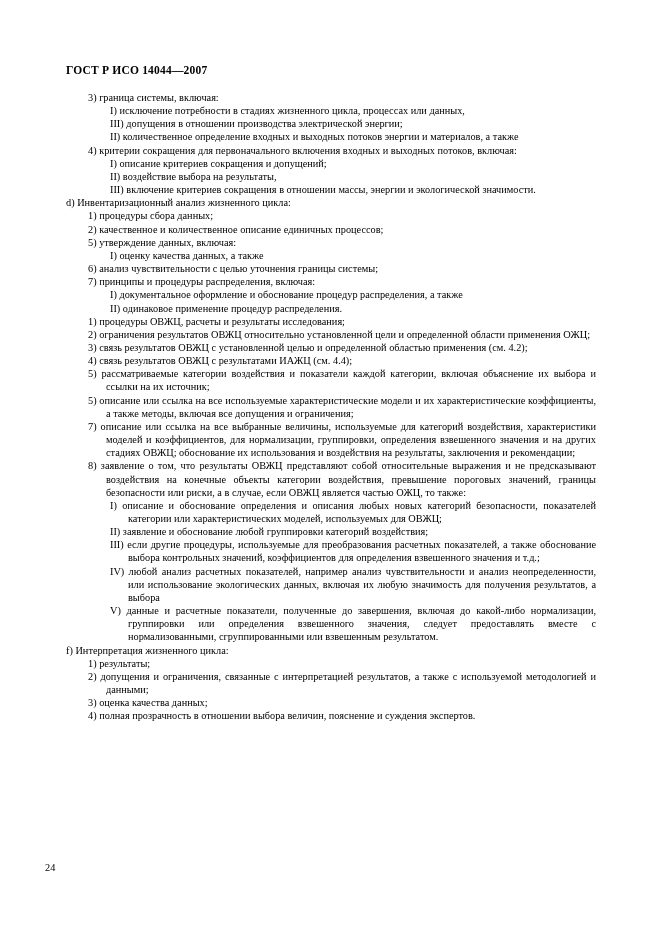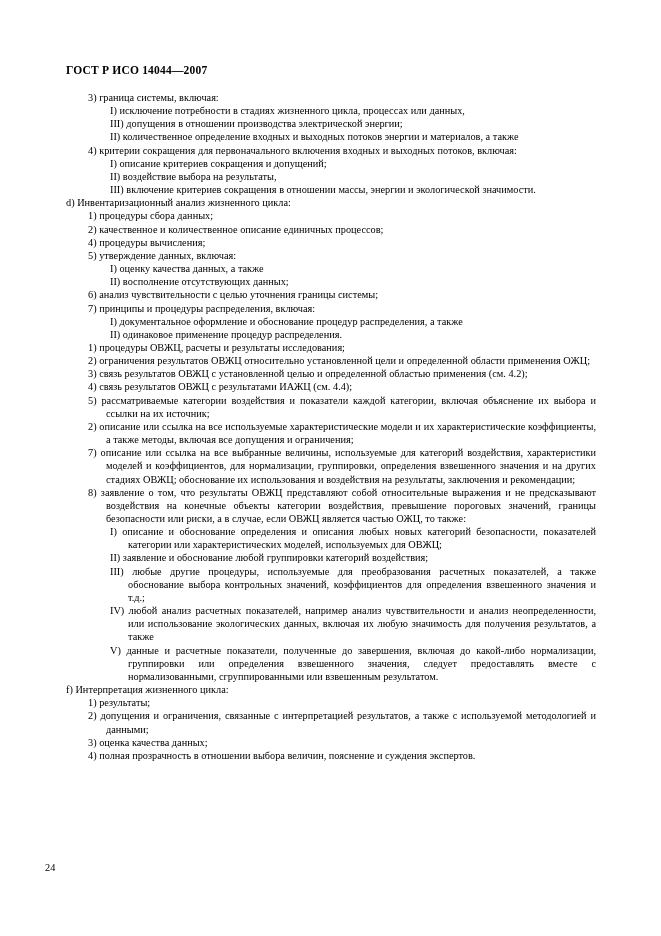--- a/index.html
+++ b/index.html
@@ -68,40 +68,38 @@
       <p class="p hang c">I)  исключение потребности в стадиях жизненного цикла, процессах или данных,</p>
       <p class="p hang c">III)  допущения в отношении производства электрической энергии;</p>
       <p class="p hang c">II)  количественное определение входных и выходных потоков энергии и материалов, а также</p>
       <p class="p hang b">4)  критерии сокращения для первоначального включения входных и выходных потоков, включая:</p>
       <p class="p hang c">I)  описание критериев сокращения и допущений;</p>
       <p class="p hang c">II)  воздействие выбора на результаты,</p>
       <p class="p hang c">III)  включение критериев сокращения в отношении массы, энергии и экологической значимости.</p>
       <p class="p hang a">d)  Инвентаризационный анализ жизненного цикла:</p>
       <p class="p hang b">1)  процедуры сбора данных;</p>
       <p class="p hang b">2)  качественное и количественное описание единичных процессов;</p>
-      <p class="p hang b">4)  процедуры вычисления;</p>
       <p class="p hang b">5)  утверждение данных, включая:</p>
       <p class="p hang c">I)  оценку качества данных, а также</p>
-      <p class="p hang c">II)  восполнение отсутствующих данных;</p>
       <p class="p hang b">6)   анализ чувствительности с целью уточнения границы системы;</p>
       <p class="p hang b">7)  принципы и процедуры распределения, включая:</p>
       <p class="p hang c">I)  документальное оформление и обоснование процедур распределения, а также</p>
       <p class="p hang c">II)  одинаковое применение процедур распределения.</p>
       <p class="p hang b">1)  процедуры ОВЖЦ, расчеты и результаты исследования;</p>
       <p class="p hang b">2)  ограничения результатов ОВЖЦ относительно установленной цели и определенной области применения ОЖЦ;</p>
       <p class="p hang b">3)  связь результатов ОВЖЦ с установленной целью и определенной областью применения (см. 4.2);</p>
       <p class="p hang b">4)  связь результатов ОВЖЦ с результатами ИАЖЦ (см. 4.4);</p>
       <p class="p hang b">5)  рассматриваемые категории воздействия и показатели каждой категории, включая объяснение их выбора и ссылки на их источник;</p>
-      <p class="p hang b">2)  описание или ссылка на все используемые характеристические модели и их характеристические коэффициенты, а также методы, включая все допущения и ограничения;</p>
+      <p class="p hang b">5)  описание или ссылка на все используемые характеристические модели и их характеристические коэффициенты, а также методы, включая все допущения и ограничения;</p>
       <p class="p hang b">7)  описание или ссылка на все выбранные величины, используемые для категорий воздействия, характеристики моделей и коэффициентов, для нормализации, группировки, определения взвешенного значения и на других стадиях ОВЖЦ; обоснование их использования и воздействия на результаты, заключения и рекомендации;</p>
       <p class="p hang b">8)  заявление о том, что результаты ОВЖЦ представляют собой относительные выражения и не предсказывают воздействия на конечные объекты категории воздействия, превышение пороговых значений, границы безопасности или риски, а в случае, если ОВЖЦ является частью ОЖЦ, то также:</p>
       <p class="p hang c">I)  описание и обоснование определения и описания любых новых категорий безопасности, показателей категории или характеристических моделей, используемых для ОВЖЦ;</p>
       <p class="p hang c">II)  заявление и обоснование любой группировки категорий воздействия;</p>
-      <p class="p hang c">III)  любые другие процедуры, используемые для преобразования расчетных показателей, а также обоснование выбора контрольных значений, коэффициентов для определения взвешенного значения и т.д.;</p>
-      <p class="p hang c">IV)  любой анализ расчетных показателей, например анализ чувствительности и анализ неопределенности, или использование экологических данных, включая их любую значимость для получения результатов, а также</p>
+      <p class="p hang c">III)  если другие процедуры, используемые для преобразования расчетных показателей, а также обоснование выбора контрольных значений, коэффициентов для определения взвешенного значения и т.д.;</p>
+      <p class="p hang c">IV)  любой анализ расчетных показателей, например анализ чувствительности и анализ неопределенности, или использование экологических данных, включая их любую значимость для получения результатов, а выбора</p>
       <p class="p hang c">V)  данные и расчетные показатели, полученные до завершения, включая до какой-либо нормализации, группировки или определения взвешенного значения, следует предоставлять вместе с нормализованными, сгруппированными или взвешенным результатом.</p>
       <p class="p hang a">f)  Интерпретация жизненного цикла:</p>
       <p class="p hang b">1)  результаты;</p>
       <p class="p hang b">2)  допущения и ограничения, связанные с интерпретацией результатов, а также с используемой методологией и данными;</p>
       <p class="p hang b">3)  оценка качества данных;</p>
       <p class="p hang b">4)  полная прозрачность в отношении выбора величин, пояснение и суждения экспертов.</p>
     </div>
 
   <div class="footer">24</div>
 

